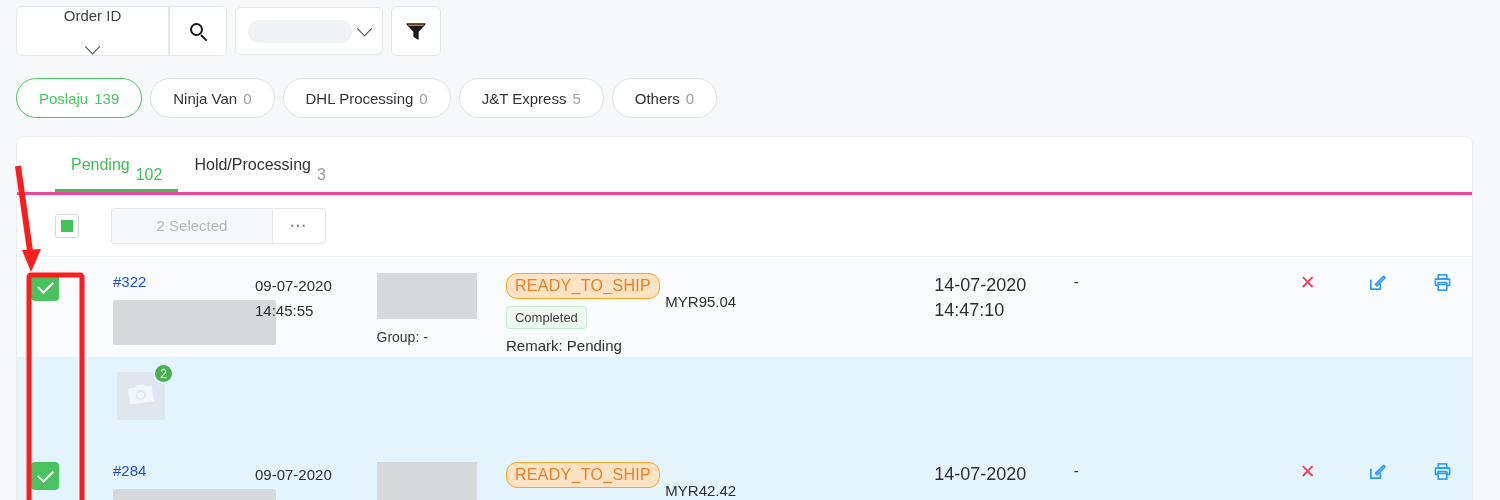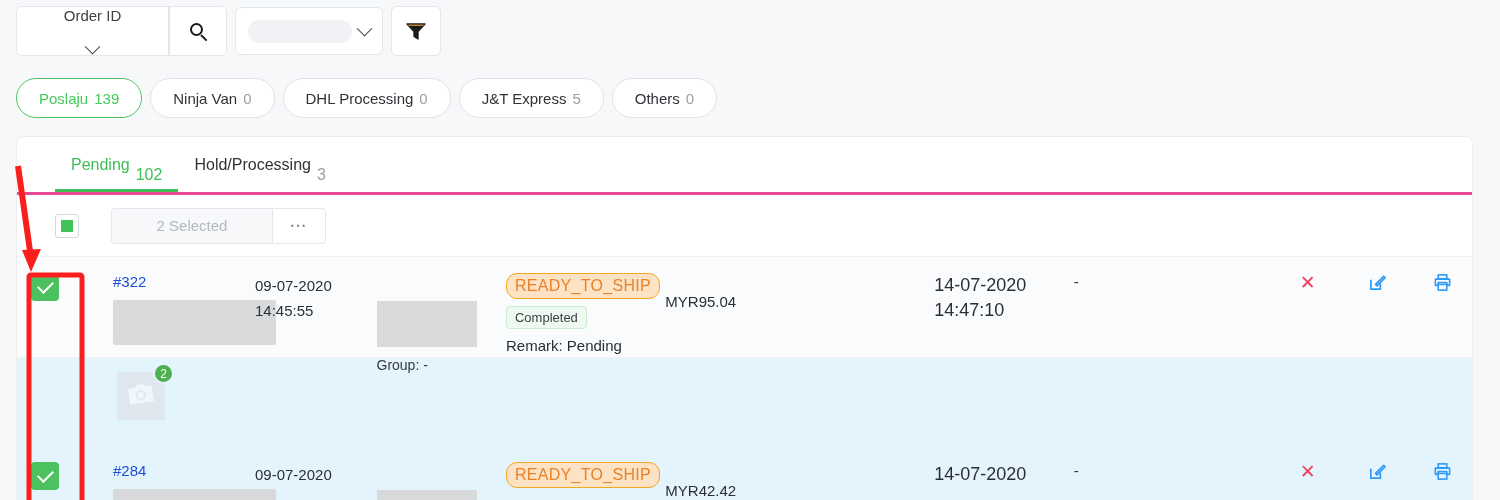--- a/index.html
+++ b/index.html
@@ -124,21 +124,21 @@
   .c-check{width:38px;display:flex;justify-content:flex-start;padding-left:14px;box-sizing:border-box;}
   .cbon{
     width:28px;height:28px;border-radius:4px;background:#4cc15f;
     display:flex;align-items:center;justify-content:center;cursor:pointer;flex:none;
   }
   .tick{display:block;width:13px;height:7px;border-left:2.6px solid #fff;border-bottom:2.6px solid #fff;transform:rotate(-45deg);margin-top:-4px;}
   .c-id{width:200px;padding-left:58px;box-sizing:border-box;}
   .c-id .oid{font-size:15px;color:#1d4ed8;}
   .ghost{background:#d8d9da;border-radius:2px;margin-top:10px;}
   .c-date{width:122px;font-size:15px;color:#2b2f33;line-height:25px;}
-  .c-group{width:130px;margin-top:28px;}
+  .c-group{width:130px;}
   .c-group .gh{width:100px;height:46px;background:#d8d9da;}
   .c-group .gl{font-size:14px;color:#35393d;margin-top:10px;}
   .c-status{width:160px;}
   .badge-ship{
     display:inline-block;border:1px solid #f5a623;background:#fde3c4;color:#e8812a;
     border-radius:11px;padding:3px 8px;font-size:16px;letter-spacing:.3px;
   }
   .badge-done{
     display:inline-block;margin-top:7px;border:1px solid #c8ecd1;background:#eefaf1;color:#3c4045;
     border-radius:4px;padding:3px 8px;font-size:13px;

